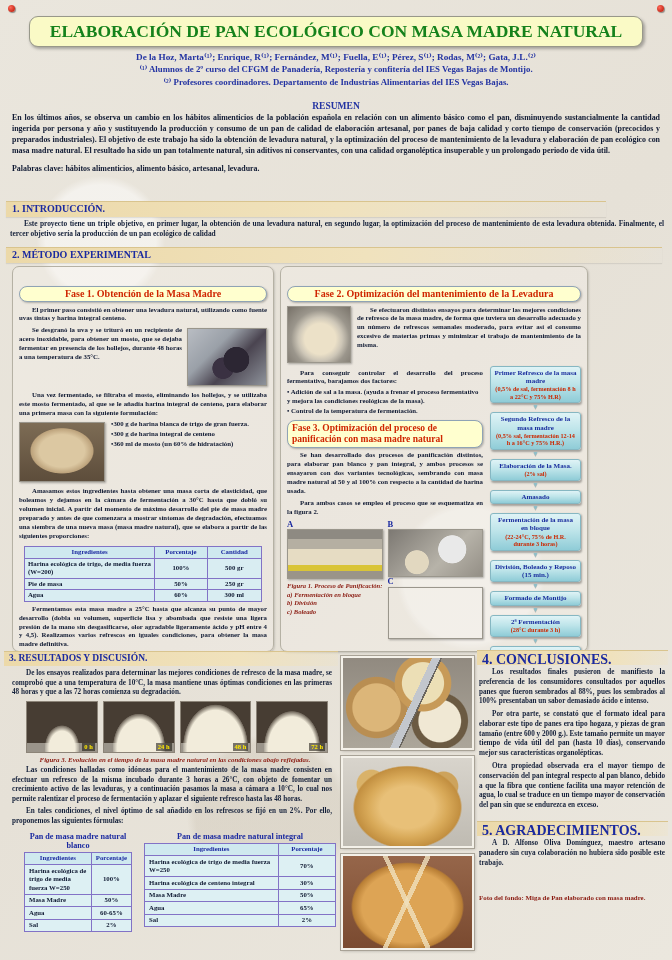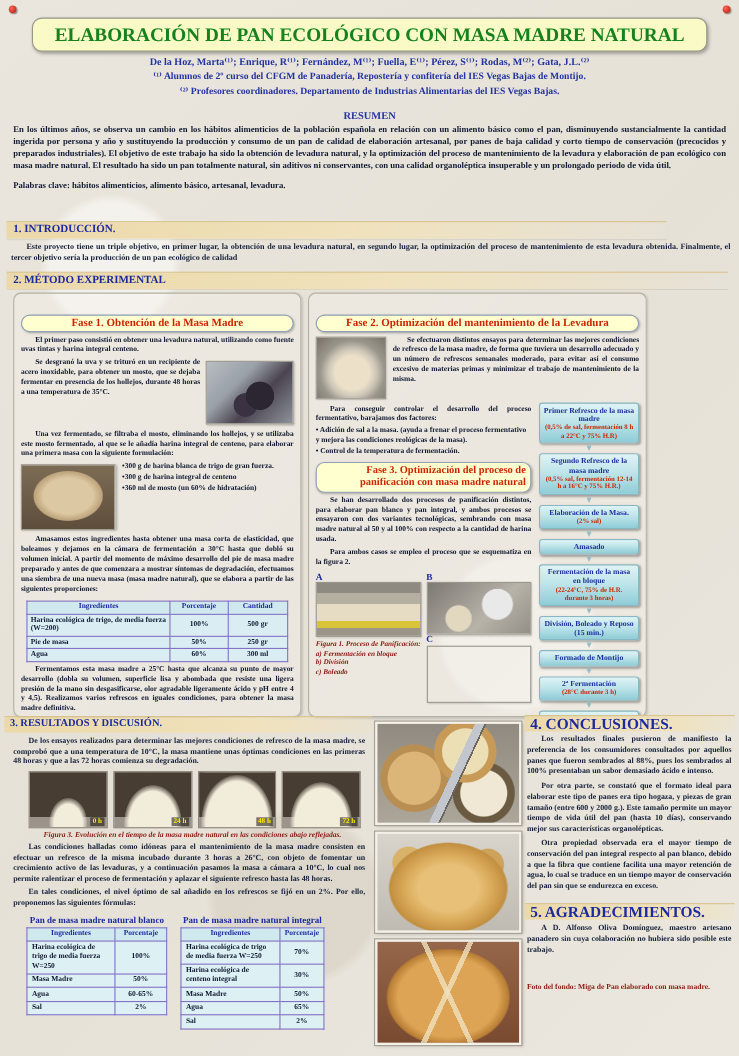--- a/index.html
+++ b/index.html
@@ -59,21 +59,21 @@
 
   
   .f2-row1{display:flex;gap:6px;margin-top:1px}
   .ph-bowl{flex:none;width:64px;height:57px;
     background:radial-gradient(ellipse at 52% 58%, #ece1c8 0 34%, #cdc6b7 48%, #9b968c 64%, #767067 100%)}
   .f2-row1 p{flex:1;margin-top:0}
   .f2-cols{display:flex;gap:7px;margin-top:3px}
   .f2-left{width:196px}
   .f2-flow{flex:1}
 
-  .fase3-hdr{margin-top:4px;background:#ffffcf;border:1px solid #8fa3b5;border-radius:8px;color:#cf2500;font-weight:bold;text-align:right;font-size:9.5px;line-height:1.15;padding:2px 4px;box-shadow:1px 1px 2px rgba(0,0,0,.25)}
+  .fase3-hdr{margin-top:4px;background:#ffffcf;border:1px solid #8fa3b5;border-radius:8px;color:#cf2500;font-weight:bold;text-align:left;font-size:9.5px;line-height:1.15;padding:2px 4px;box-shadow:1px 1px 2px rgba(0,0,0,.25)}
   .abc{display:flex;gap:5px;margin-top:3px}
   .abc-col{flex:1}
   .abc-label{font-size:8.5px;font-weight:bold;color:#1b2aa0;line-height:1.1}
   .ph-a{width:100%;height:50px;background:
       linear-gradient(to bottom,#8e8a82 0 18%,#b5afa2 18% 40%,#e6dcc3 40% 72%,#d9c437 72% 86%,#9a9489 86% 100%)}
   .ph-b{width:100%;height:48px;background:
       radial-gradient(circle at 68% 42%, #e9e9e9 0 20%, transparent 21%),
       radial-gradient(circle at 30% 70%, #e2d8c0 0 16%, transparent 17%),
       linear-gradient(135deg,#7d7973 0%,#b7b3a9 60%,#948f86 100%)}
   .ph-c{width:100%;height:52px;background:
@@ -109,21 +109,21 @@
   .fig3-ph{position:relative;flex:1;height:52px;border:1px solid #8c8478;
     background:radial-gradient(ellipse at 50% 92%, #f2ecdb 0 var(--g,30%), rgba(242,236,219,.25) calc(var(--g,30%) + 8%), transparent calc(var(--g,30%) + 9%)),
       linear-gradient(to bottom,#473d33 0 82%, #9a948a 82% 100%)}
   .fig3-ph .t{position:absolute;right:2px;bottom:1px;font-size:6.5px;font-weight:bold;color:#ffe800;background:rgba(20,16,10,.55);padding:0 2px;line-height:1.2}
   .fig3-cap{margin:3px 6px 0 14px;font-size:6.9px;font-weight:bold;font-style:italic;color:#8a1a10;text-align:center}
   .formulas{display:flex;gap:12px;margin:5px 0 0 20px}
   .formula-block .f-title{font-size:8.2px;font-weight:bold;color:#1b2aa0;text-align:center;margin-bottom:2px}
   .f-table th,.f-table td{border:1px solid #8272c6;font-size:6.8px;font-weight:bold;padding:1.5px 4px;line-height:1.25;background:#ddf0f3;color:#101a33}
   .f-table th{color:#1b2aa0;text-align:center;background:#cfe9ef}
   .f-table td.c{text-align:center}
-  .fb-blanco{width:128px}.fb-integral{width:131px}
+  .fb-blanco{width:108px}.fb-integral{width:192px}
   .f-table{width:100%}
 
   
   .photos-col{position:absolute;top:656px;left:341px;width:133px}
   .bread{width:100%;border:2px solid #f4f1e9;outline:1px solid #a8a296;margin-bottom:6px;box-shadow:1px 1px 3px rgba(0,0,0,.25)}
   .bread1{height:94px;background:
     linear-gradient(115deg, transparent 0 52%, #c3c7cd 52% 57%, #6a6660 57% 58%, transparent 58%),
     radial-gradient(circle at 62% 28%, #ecdfb6 0 20%, #c79a58 21% 27%, transparent 28%),
     radial-gradient(circle at 26% 55%, #dcb679 0 22%, #b98e52 23% 28%, transparent 29%),
     radial-gradient(circle at 75% 70%, #f0e8d4 0 18%, #6b5a42 19% 24%, transparent 25%),

